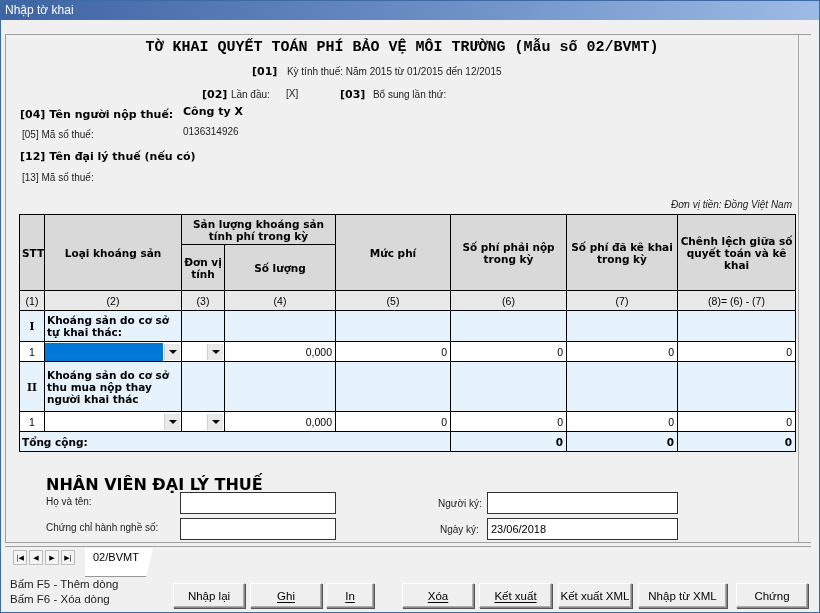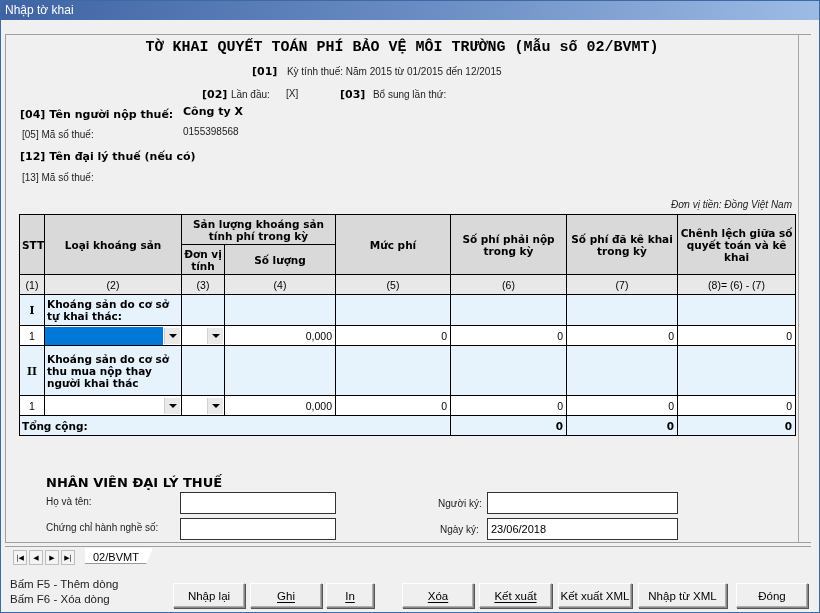--- a/index.html
+++ b/index.html
@@ -27,21 +27,21 @@
   .total .tl { text-align: left; }
   .total .tv { text-align: right; padding-right: 3px; }
   .combo { position: relative; height: 18px; }
   .combo .fill { position: absolute; left: 0; top: 0; right: 18px; bottom: 0; }
   .combo .fill.sel { background: #0078d7; }
   .combo .arrow { position: absolute; right: 1px; top: 1px; width: 16px; height: 16px; background: #e9e9e9; border-left: 1px solid #d0d0d0; display: flex; align-items: center; justify-content: center; }
   .tri { width: 0; height: 0; border-left: 4px solid transparent; border-right: 4px solid transparent; border-top: 4px solid #000; }
   .input { position: absolute; height: 22px; border: 1px solid #333; background: #fff; font-family: "Liberation Sans", sans-serif; font-size: 11px; padding-left: 3px; line-height: 20px; }
   .tabstrip { position: absolute; left: 4px; top: 545px; width: 806px; height: 22px; border-top: 1px solid #a0a0a0; }
   .navbtn { position: absolute; top: 3px; width: 14px; height: 15px; border: 1px solid #bdbdbd; background: #f4f4f4; display: flex; align-items: center; justify-content: center; font-size: 7px; }
-  .sheettab { position: absolute; left: 80px; top: 1px; height: 16px; padding: 0 14px 0 8px; font-family: "Liberation Sans", sans-serif; font-size: 11px; line-height: 18px; background: #fff; border-bottom: 1px solid #999; clip-path: polygon(0 0, 100% 0, 90% 100%, 0 100%); }
+  .sheettab { position: absolute; left: 80px; top: 1px; height: 29px; padding: 0 14px 0 8px; font-family: "Liberation Sans", sans-serif; font-size: 11px; line-height: 18px; background: #fff; border-bottom: 1px solid #999; clip-path: polygon(0 0, 100% 0, 90% 100%, 0 100%); }
   .hint { position: absolute; left: 9px; font-family: "Liberation Sans", sans-serif; font-size: 11.5px; color: #222; }
   .btn { position: absolute; top: 582px; height: 25px; border: 1px solid #888; border-top-color: #fff; border-left-color: #fff; box-shadow: inset -1px -1px 0 #adadad, 1px 1px 0 #555; background: #efefef; font-family: "Liberation Sans", sans-serif; font-size: 11.5px; display: flex; align-items: center; justify-content: center; text-decoration: none; color: #000; }
   .btn span { text-decoration: underline; text-underline-offset: 2px; }
 </style>
 </head>
 <body>
 
 <div class="window">
   <div class="titlebar">Nhập tờ khai</div>
 
@@ -60,21 +60,21 @@
     <div class="abs lbl" style="left:280px; top:53px;">[X]</div>
     <div class="abs" style="left:334px; top:53px;">
       <span class="code">[03]</span>
       <span class="lbl" style="margin-left:4px;">Bổ sung lần thứ:</span>
     </div>
 
     <div class="abs bold" style="left:14px; top:73px;">[04] Tên người nộp thuế:</div>
     <div class="abs bold" style="left:177px; top:70px;">Công ty X</div>
 
     <div class="abs lbl" style="left:16px; top:94px;">[05]  Mã số thuế:</div>
-    <div class="abs lbl" style="left:177px; top:91px;">0155398568</div>
+    <div class="abs lbl" style="left:177px; top:91px;">0136314926</div>
 
     <div class="abs bold" style="left:14px; top:115px;">[12] Tên đại lý thuế (nếu có)</div>
     <div class="abs lbl" style="left:16px; top:137px;">[13]  Mã số thuế:</div>
 
     <div class="abs lbl" style="right:18px; top:164px; font-style:italic;">Đơn vị tiền: Đồng Việt Nam</div>
 
     <table class="grid">
       <colgroup>
         <col style="width:25px">
           <col style="width:137px">
@@ -89,21 +89,21 @@
           <tr>
         <td class="hdr" rowspan="2">STT</td>
         <td class="hdr" rowspan="2">Loại khoáng sản</td>
         <td class="hdr" colspan="2" style="height:30px;">Sản lượng khoáng sản tính phí trong kỳ</td>
         <td class="hdr" rowspan="2">Mức phí</td>
         <td class="hdr" rowspan="2">Số phí phải nộp trong kỳ</td>
         <td class="hdr" rowspan="2">Số phí đã kê khai trong kỳ</td>
         <td class="hdr" rowspan="2">Chênh lệch giữa số quyết toán và kê khai</td>
       </tr>
       <tr>
-        <td class="hdr" style="height:30px;">Đơn vị tính</td>
+        <td class="hdr" style="height:46px;">Đơn vị tính</td>
         <td class="hdr">Số lượng</td>
       </tr>
       <tr class="num-row">
         <td>(1)</td>
         <td>(2)</td>
         <td>(3)</td>
         <td>(4)</td>
         <td>(5)</td>
         <td>(6)</td>
         <td>(7)</td>
@@ -182,21 +182,21 @@
 
       <tr class="total">
         <td colspan="5" class="tl">Tổng cộng:</td>
         <td class="tv">0</td>
         <td class="tv">0</td>
         <td class="tv">0</td>
       </tr>
     </tbody>
       </table>
 
-    <div class="abs bold" style="left:40px; top:440px; font-size:13px;">NHÂN VIÊN ĐẠI LÝ THUẾ</div>
+    <div class="abs bold" style="left:40px; top:440px; font-size:16px;">NHÂN VIÊN ĐẠI LÝ THUẾ</div>
     <div class="abs lbl" style="left:40px; top:461px;">Họ và tên:</div>
     <div class="input" style="left:174px; top:457px; width:156px;"></div>
     <div class="abs lbl" style="left:40px; top:487px;">Chứng chỉ hành nghề số:</div>
     <div class="input" style="left:174px; top:483px; width:156px;"></div>
 
     <div class="abs lbl" style="left:432px; top:463px;">Người ký:</div>
     <div class="input" style="left:481px; top:457px; width:191px;"></div>
     <div class="abs lbl" style="left:434px; top:489px;">Ngày ký:</div>
     <div class="input" style="left:481px; top:483px; width:191px;">23/06/2018</div>
 
@@ -237,15 +237,15 @@
   <div class="btn" style="left:478px; width:73px;">
       <span>Kết xuất</span>
     </div>
   <div class="btn" style="left:557px; width:74px;">
       <span style="text-decoration:none">Kết xuất XML</span>
     </div>
   <div class="btn" style="left:637px; width:89px;">
       <span style="text-decoration:none">Nhập từ XML</span>
     </div>
   <div class="btn" style="left:735px; width:72px;">
-      <span style="text-decoration:none">Đóng</span>
+      <span style="text-decoration:none">Chứng</span>
     </div>
 </div>
 
 </body></html>

